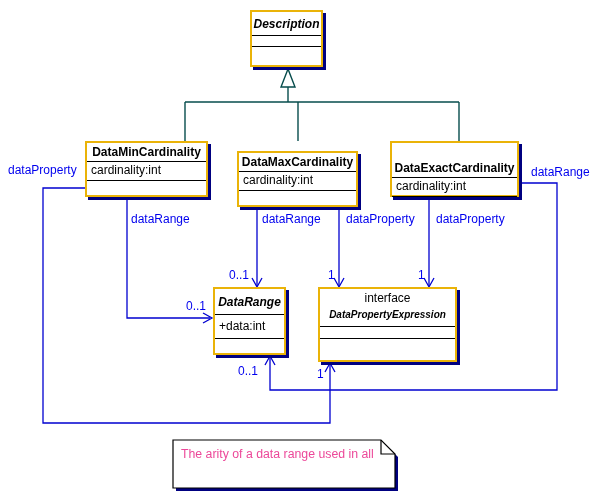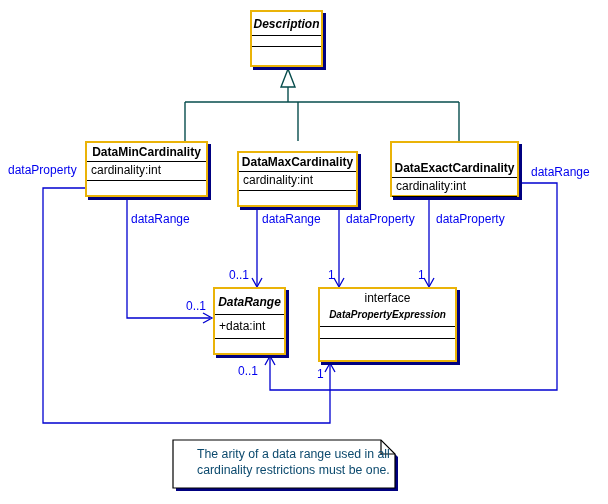--- a/index.html
+++ b/index.html
@@ -29,21 +29,21 @@
     white-space:nowrap;overflow:hidden;
   }
   .stereo{font-size:12px;color:#000;line-height:15px;display:block;padding-top:2px;}
   .iface-name{font-size:10px;font-weight:bold;font-style:italic;color:#000;line-height:17px;display:block;}
   
   .edge-label{
     position:absolute;z-index:3;font-size:12px;color:#0000ee;white-space:nowrap;line-height:13px;
   }
   
   .note-text{
-    position:absolute;z-index:3;font-size:12.3px;color:#0c4a6e;white-space:nowrap;line-height:16px;margin-left:16px;
+    position:absolute;z-index:3;font-size:12.3px;color:#ec4899;white-space:nowrap;line-height:16px;
   }
 </style>
 </head>
 <body>
 
 <div class="canvas">
 
   <svg class="wires" width="608" height="504" viewBox="0 0 608 504">
 
     <g stroke="#064c4c" stroke-width="1.4" fill="none">
@@ -134,15 +134,14 @@
   <span class="edge-label" style="left:346px;top:213px;">dataProperty</span>
   <span class="edge-label" style="left:328px;top:269px;">1</span>
 
   <span class="edge-label" style="left:436px;top:213px;">dataProperty</span>
   <span class="edge-label" style="left:418px;top:269px;">1</span>
 
   <span class="edge-label" style="left:531px;top:166px;">dataRange</span>
   <span class="edge-label" style="left:238px;top:365px;">0..1</span>
 
   <span class="note-text" style="left:181px;top:446px;">The arity of a data range used in all</span>
-  <span class="note-text" style="left:181px;top:462px;">cardinality restrictions must be one.</span>
 
 </div>
 
 </body></html>

